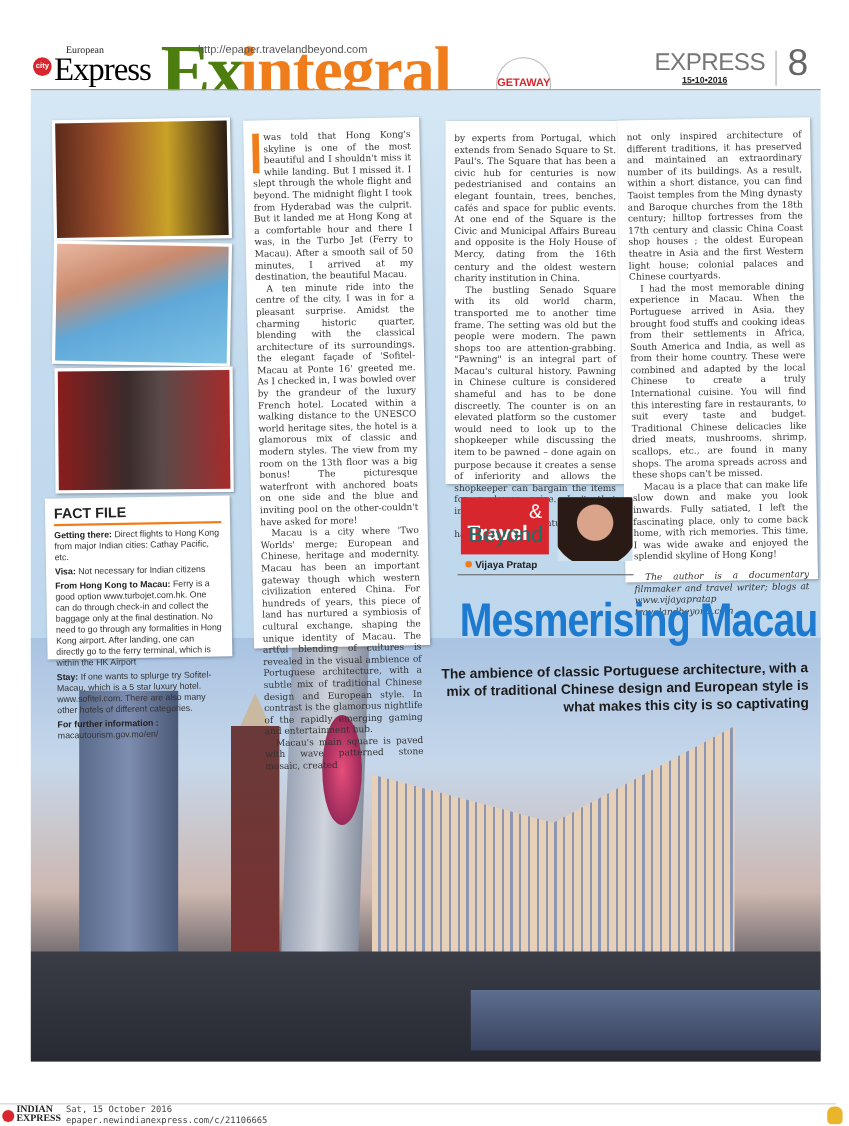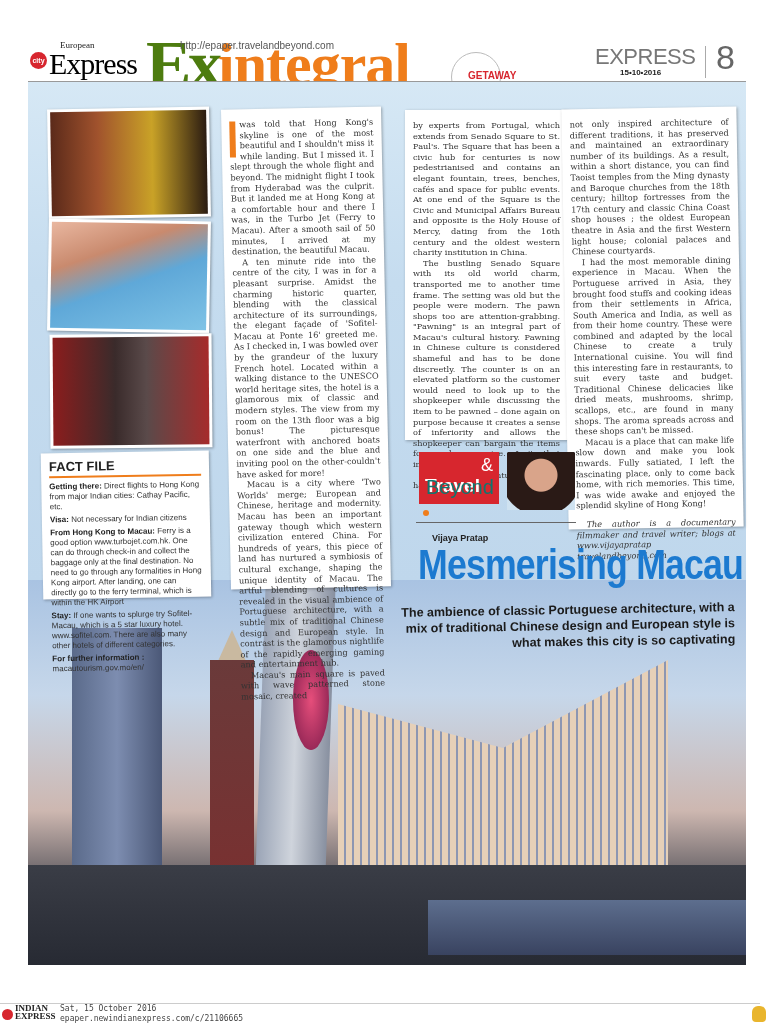--- a/index.html
+++ b/index.html
@@ -5,23 +5,23 @@
   html, body { margin:0; padding:0; }
   body { width:772px; height:1024px; background:#ffffff; position:relative; overflow:hidden; font-family:"DejaVu Serif", serif; }
   .abs { position:absolute; }
   .city-logo { left:30px; top:52px; width:17px; height:17px; border-radius:50%; background:#d7262e; color:#fff; font:bold 7px "Liberation Sans", sans-serif; text-align:center; line-height:17px; }
   .hyd { left:60px; top:40px; font:9px "Liberation Serif", serif; color:#222; }
   .express-small { left:49px; top:47px; font:30px "Liberation Serif", serif; color:#000000; letter-spacing:-1px; }
   .big-ex { left:146px; top:30px; font:bold 68px "Liberation Serif", serif; color:#4d7c0f; line-height:68px; letter-spacing:-3px; }
   .big-pressway { left:218px; top:32px; font:bold 60px "Liberation Serif", serif; color:#ef7d1b; line-height:64px; letter-spacing:-1px; }
   .url-top { left:180px; top:40px; font:10px "Liberation Sans", sans-serif; color:#555; }
   .getaway { left:451px; top:52px; width:48px; height:48px; border-radius:50%; border:1px solid #bbb; background:#fff; }
-  .getaway span { position:absolute; left:16px; top:17px; width:48px; font:bold 10px "Liberation Sans", sans-serif; color:#d7262e; }
+  .getaway span { position:absolute; left:0; top:17px; width:48px; font:bold 10px "Liberation Sans", sans-serif; color:#d7262e; }
   .day { left:595px; top:44px; font:22px "Liberation Sans", sans-serif; color:#777; letter-spacing:-0.5px; }
-  .date { left:620px; top:68px; font:bold 8px "Liberation Sans", sans-serif; color:#222; }
+  .date { left:620px; top:68px; font:bold 8px "Liberation Sans", sans-serif; color:#222;text-decoration:underline; }
   .vsep { left:705px; top:46px; width:1px; height:32px; background:#aaa; }
   .page-no { left:716px; top:38px; font:34px "Liberation Sans", sans-serif; color:#666; }
   .mast-rule { left:28px; top:81px; width:718px; height:1px; background:#999; }
 
   
   #page-bg { left:28px; top:82px; width:718px; height:500px; background:linear-gradient(#d6e8f5,#c5dcef 40%, #bfd7ec); }
 
   
   .photo { background:#fff; padding:3px; box-shadow:1px 1px 3px rgba(0,0,0,0.35); }
   .photo div { width:100%; height:100%; }
@@ -45,21 +45,21 @@
   .col p.first { text-indent:0; }
   #col1 { left:226px; top:108px; width:160px; height:480px; transform:rotate(-1.2deg); }
   #col2 { left:405px; top:110px; width:163px; height:330px; transform:rotate(0deg); }
   #col3 { left:565px; top:108px; width:175px; height:420px; transform:rotate(-1deg); }
   .dropcap { float:left; width:6px; height:36px; background:#ef7d1b; margin:2px 4px 0 0; }
   .credit { font-style:italic; text-indent:10px; margin-top:8px !important; }
   #tb-red { left:419px; top:452px; width:80px; height:52px; background:#d7262e; }
   .tb-travel { left:425px; top:475px; font:bold 19px "Liberation Sans", sans-serif; color:#fff; }
   .tb-amp { left:481px; top:455px; font:18px "Liberation Sans", sans-serif; color:#fff; }
   .tb-beyond { left:426px; top:476px; font:20px "Liberation Sans", sans-serif; color:#0f766e; }
-  .tb-author { left:432px; top:508px; font:bold 9px "Liberation Sans", sans-serif; color:#222;margin-top:25px; }
+  .tb-author { left:432px; top:508px; font:bold 9px "Liberation Sans", sans-serif; color:#222; }
   .tb-dot { left:423px; top:510px; width:6px; height:6px; border-radius:50%; background:#ef7d1b; }
   #tb-photo { left:507px; top:452px; width:68px; height:58px; background:radial-gradient(circle at 50% 40%, #d9a48a 0 16px, #2a1a16 17px 40px, transparent 41px), linear-gradient(#cfe2f0,#cfe2f0); }
   .tb-rule { left:416px; top:522px; width:160px; height:1px; background:#666; }
 
   
   .headline { left:418px; top:540px; font:bold 43px "Liberation Sans", sans-serif; color:#1c7ad0; letter-spacing:-1px; transform:scaleX(0.83); transform-origin:left top; white-space:nowrap; }
   .subhead { left:395px; top:602px; width:340px; font:bold 12.5px/16px "Liberation Sans", sans-serif; color:#1b1b1b; text-align:right; transform:rotate(-1deg); }
 
   
   #hero { left:28px; top:580px; width:718px; height:385px; background:linear-gradient(#a9c3e2 0%, #c6d7ea 30%, #cdb7b0 60%, #4a4a52 82%, #2f2f3a 100%); overflow:hidden; }

